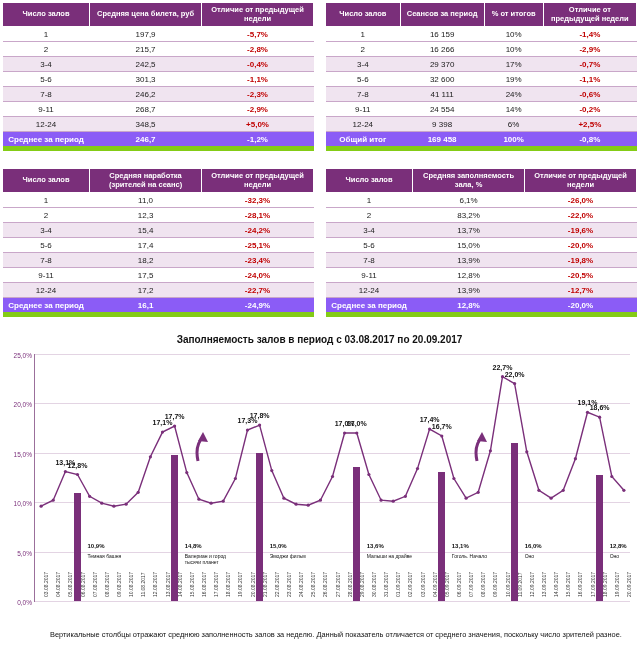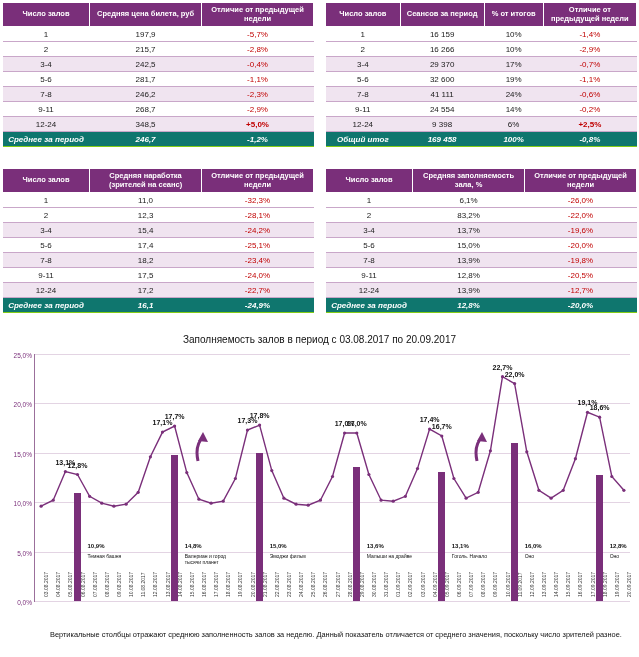--- a/index.html
+++ b/index.html
@@ -32,49 +32,48 @@
   }
   table.t td {
     border-bottom: 1px solid #c9a7c9;
     text-align: center;
     font-size: 8px;
     padding: 2.5px 2px;
     color: #1a1a1a;
     background: #ffffff;
   }
   table.t tr.alt td { background: #f0e4f0; }
-  table.t td.neg { color: #c00000; font-weight: normal; }
+  table.t td.neg { color: #c00000; font-weight: bold; }
   table.t td.pos { color: #c00000; font-weight: bold; }
   table.t tr.total td {
-    background: #0f766e;
+    background: #8b5cf6;
     color: #ffffff;
     font-weight: bold;
-    border-bottom: 1px solid #84cc16;
-    font-style: italic;
+    border-bottom: 5px solid #84cc16;
   }
   .tbl-block { position: absolute; }
 
   .note {
     position: absolute;
     font-size: 7.4px;
     line-height: 1.25;
     color: #111;
   }
 
   
   .chart-area {
     position: absolute;
     left: 0; top: 330px;
     width: 639px; height: 300px;
     background: #ffffff;
   }
   .chart-title {
     text-align: center;
     font-size: 10px;
-    font-weight: normal;
+    font-weight: bold;
     color: #111;
     padding-top: 4px;
   }
   .plot {
     position: absolute;
     left: 34px; top: 24px;
     width: 596px; height: 248px;
     border-left: 1px solid #9b6f9b;
     border-bottom: 1px solid #9b6f9b;
   }
@@ -164,21 +163,21 @@
           <td>215,7</td>
           <td class="neg">-2,8%</td>
         </tr>
         <tr class="alt">
           <td>3-4</td>
           <td>242,5</td>
           <td class="neg">-0,4%</td>
         </tr>
         <tr>
           <td>5-6</td>
-          <td>281,7</td>
+          <td>301,3</td>
           <td class="neg">-1,1%</td>
         </tr>
         <tr class="alt">
           <td>7-8</td>
           <td>246,2</td>
           <td class="neg">-2,3%</td>
         </tr>
         <tr>
           <td>9-11</td>
           <td>268,7</td>

